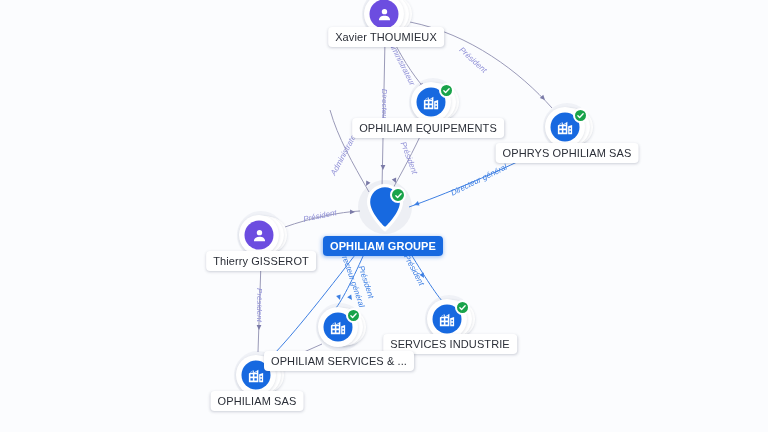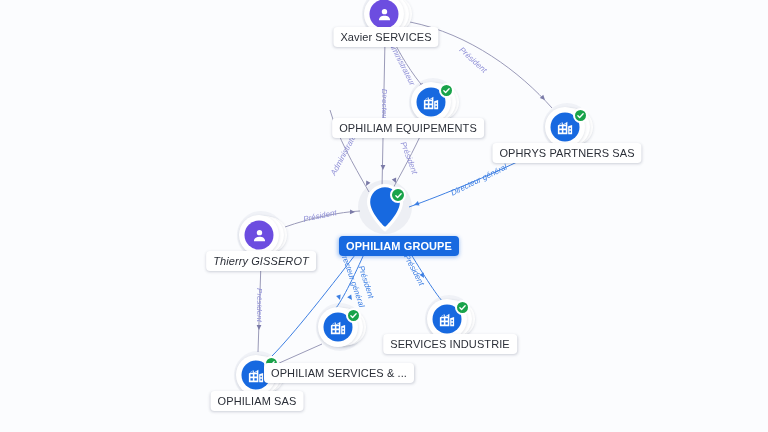--- a/index.html
+++ b/index.html
@@ -289,23 +289,23 @@
           </svg>
         </div>
         <div class="badge" style="width: 15px; height: 15px; left: calc(50% + 6px); top: calc(50% - 19px);">
           <svg width="9" height="9" viewBox="0 0 24 24" aria-hidden="true">
             <path fill="none" stroke="#ffffff" stroke-width="3.6" stroke-linecap="round" stroke-linejoin="round" d="M5 12.5l4.6 4.6L19 7.4"></path>
           </svg>
         </div>
       </div>
     </div>
   <div id="labels-layer">
-      <div class="label" style="left: 386px; top: 27px;">Xavier SERVICES</div>
-      <div class="label" style="left: 408px; top: 118px;">OPHILIAM EQUIPEMENTS</div>
-      <div class="label" style="left: 567px; top: 143px;">OPHRYS PARTNERS SAS</div>
-      <div class="label focus" style="left: 383px; top: 236px; margin-left: 16px;">OPHILIAM GROUPE</div>
-      <div class="label" style="left: 261px; top: 251px; font-style: italic;">Thierry GISSEROT</div>
+      <div class="label" style="left: 386px; top: 27px;">Xavier THOUMIEUX</div>
+      <div class="label" style="left: 428px; top: 118px;">OPHILIAM EQUIPEMENTS</div>
+      <div class="label" style="left: 567px; top: 143px;">OPHRYS OPHILIAM SAS</div>
+      <div class="label focus" style="left: 383px; top: 236px;">OPHILIAM GROUPE</div>
+      <div class="label" style="left: 261px; top: 251px;">Thierry GISSEROT</div>
       <div class="label" style="left: 450px; top: 334px;">SERVICES INDUSTRIE</div>
-      <div class="label" style="left: 339px; top: 363px;">OPHILIAM SERVICES &amp; ...</div>
+      <div class="label" style="left: 339px; top: 351px;">OPHILIAM SERVICES &amp; ...</div>
       <div class="label" style="left: 257px; top: 391px;">OPHILIAM SAS</div>
     </div>
 
 </div>
 
 </body></html>

